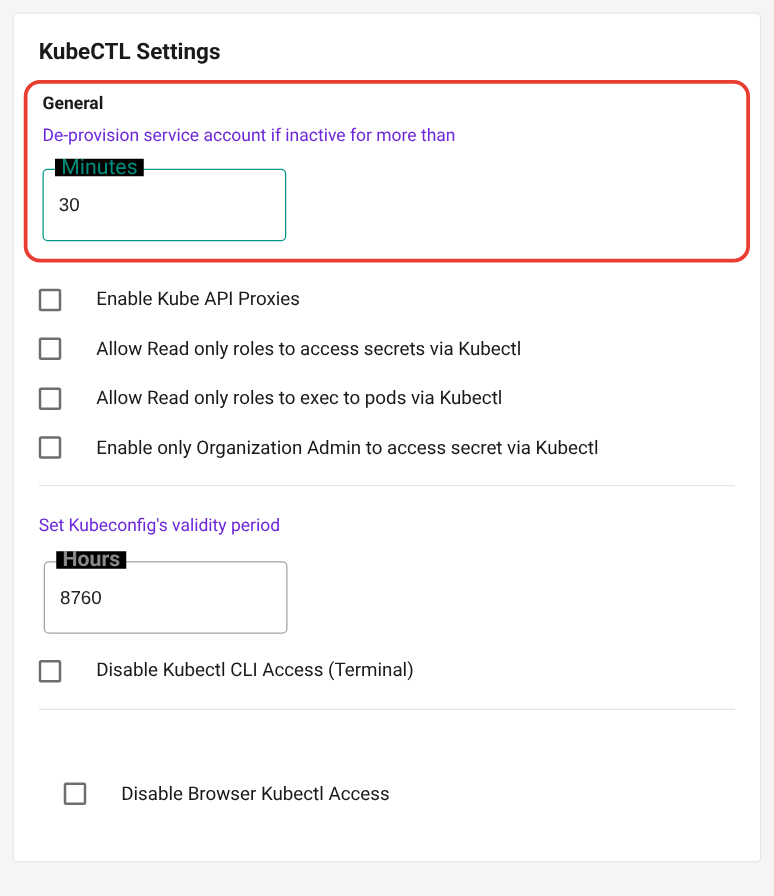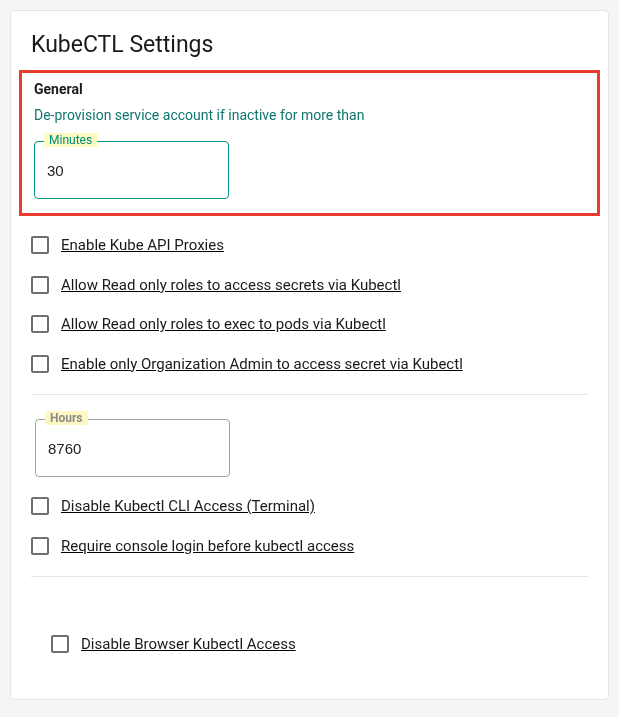--- a/index.html
+++ b/index.html
@@ -14,39 +14,39 @@
       width: 619px;
     }
     .card {
       background: #ffffff;
       border: 1px solid #e5e5e5;
       border-radius: 4px;
       padding: 20px 20px 24px 20px;
       width: 100%;
     }
     .title {
-      font-size: 23px;
-      font-weight: 400;
+      font-size: 18px;
+      font-weight: 700;
       color: #1a1a1a;
       margin-bottom: 24px;
     }
     .section-heading {
       font-size: 14px;
       font-weight: 700;
       color: #1a1a1a;
       margin-bottom: 10px;
     }
     .sub-label {
       font-size: 14px;
-      color: #0f766e;
+      color: #6d28d9;
       margin-bottom: 12px;
     }
     .highlight-box {
       border: 3px solid #e83d30;
-      border-radius: 0;
+      border-radius: 13px;
       padding: 8px 8px 14px 8px;
       margin: -12px -12px 7px -12px;
     }
     .highlight-box .sub-label {
       margin-top: 2px;
       margin-left: 4px;
       margin-bottom: 18px;
     }
     .input-wrapper {
       position: relative;
@@ -63,41 +63,40 @@
       color: #8a8a8a;
       font-weight: bold;
     }
     .input-wrapper.gray input {
       border: 1px solid #a3a3a3;
     }
     .floating-label {
       position: absolute;
       top: -8px;
       left: 10px;
-      background: #fef9c3;
+      background: #000000;
       padding: 0 5px;
-      font-size: 12px;
+      font-size: 17px;
       line-height: 14px;
     }
     input[type="text"] {
       width: 100%;
       height: 58px;
       padding: 10px 12px;
       font-size: 15px;
       color: #222;
       border-radius: 4px;
       outline: none;
       background: #fff;
     }
     .checkbox-row {
       display: flex;
-      align-items: flex-start;
-      gap: 12px;
+      align-items: center;
+      gap: 28px;
       margin: 20px 0;
-      text-decoration: underline;
     }
     .checkbox {
       width: 18px;
       height: 18px;
       border: 2px solid #6e6e6e;
       border-radius: 2px;
       flex-shrink: 0;
       cursor: pointer;
       background: #fff;
     }
@@ -148,35 +147,32 @@
     <div class="checkbox"></div>
     <span class="checkbox-label">Allow Read only roles to exec to pods via Kubectl</span>
   </div>
   <div class="checkbox-row">
     <div class="checkbox"></div>
     <span class="checkbox-label">Enable only Organization Admin to access secret via Kubectl</span>
   </div>
 
   <hr class="divider">
 
+  <div class="sub-label">Set Kubeconfig's validity period</div>
 
   <div class="input-section">
     <div class="input-wrapper gray">
       <span class="floating-label">Hours</span>
       <input type="text" value="8760" style="">
     </div>
   </div>
 
   <div class="checkbox-row">
     <div class="checkbox"></div>
     <span class="checkbox-label">Disable Kubectl CLI Access (Terminal)</span>
-  </div>
-  <div class="checkbox-row">
-    <div class="checkbox"></div>
-    <span class="checkbox-label">Require console login before kubectl access</span>
   </div>
 
   <hr class="divider">
   <div class="browser-gap"></div>
 
 
   <div class="checkbox-row" style="margin-top:24px;padding-left:20px;">
     <div class="checkbox"></div>
     <span class="checkbox-label">Disable Browser Kubectl Access</span>
   </div>

